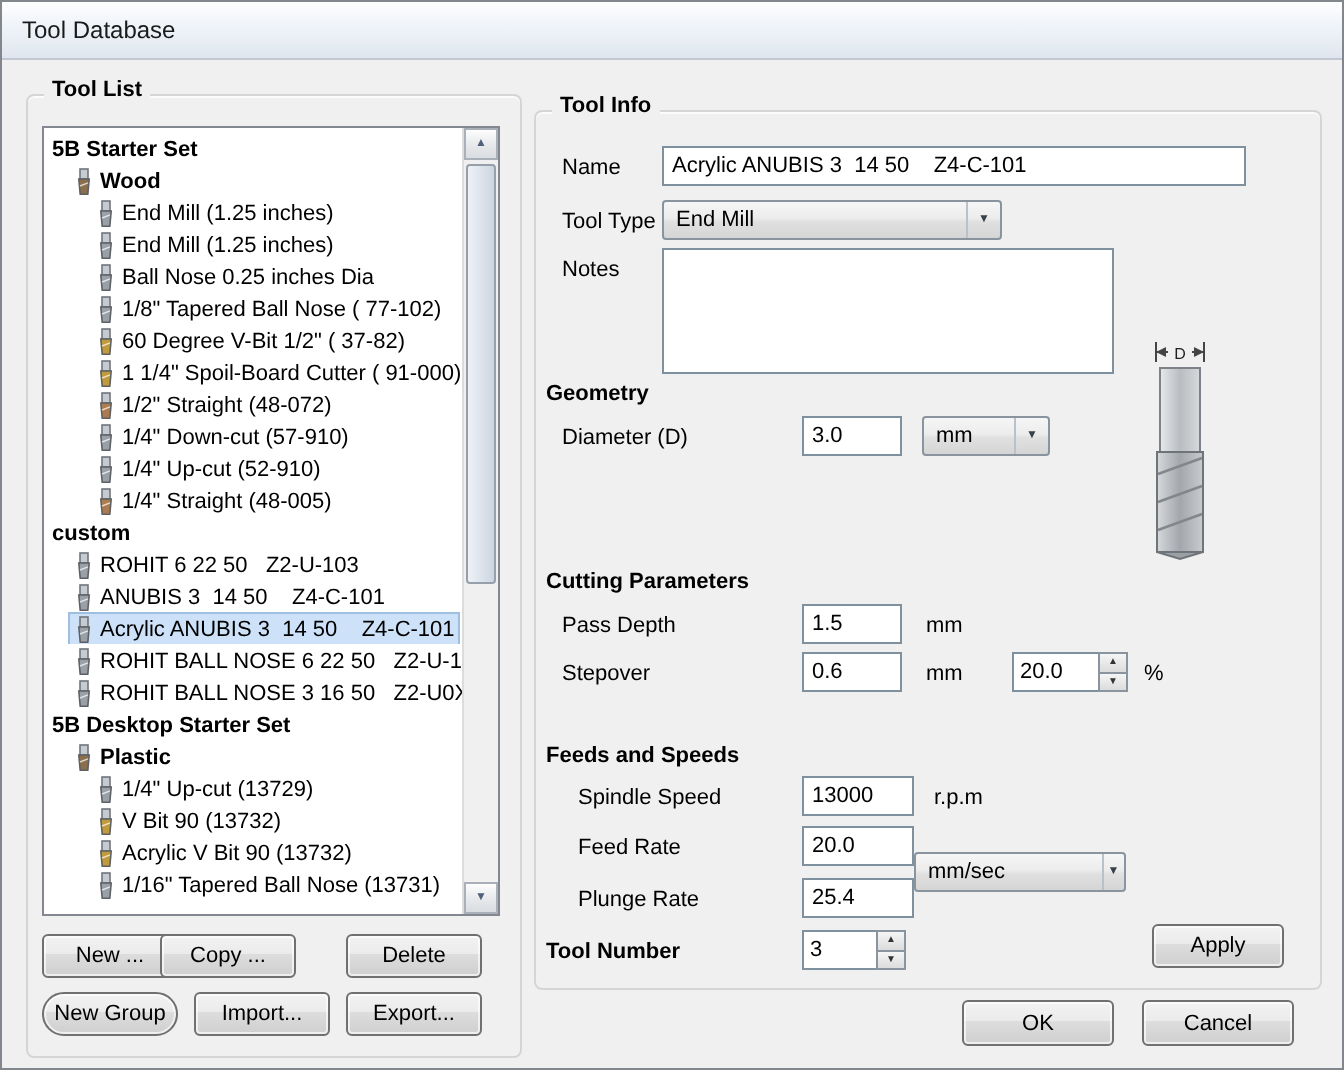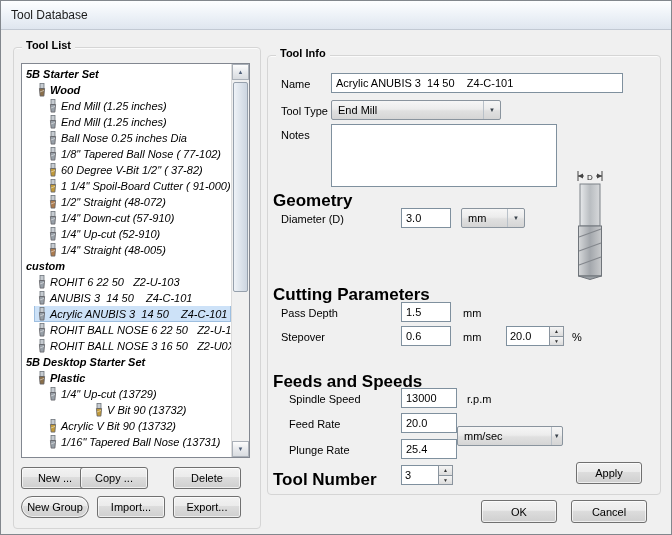--- a/index.html
+++ b/index.html
@@ -2,38 +2,38 @@
 <html><head>
 <meta charset="utf-8">
 <style>
   html,body{margin:0;padding:0;background:#c8cdd4;font-family:"Liberation Sans","DejaVu Sans",sans-serif;}
   .window{position:relative;width:670px;height:533px;background:#f0f0f0;border:1px solid #82878d;box-shadow:0 0 6px rgba(0,0,0,.35);overflow:hidden;}
   .titlebar{position:absolute;top:0;left:0;right:0;height:28px;background:linear-gradient(#fdfeff,#ecf1f7 55%,#dfe6ef);border-bottom:1px solid #c2c9d3;}
   .title-text{position:absolute;left:10px;top:0;line-height:28px;font-size:12px;color:#1a1a1a;}
   .groupbox{position:absolute;border:1px solid #d5d5d5;border-radius:4px;box-shadow:inset 0 1px 0 #fbfbfb;}
   .group-label{position:absolute;top:-9px;left:8px;background:#f0f0f0;padding:0 4px;font-size:11px;font-weight:bold;color:#000;}
   .lbl{position:absolute;font-size:11px;color:#000;white-space:nowrap;text-align:right;}
-  .heading{position:absolute;font-size:17px;font-weight:bold;color:#000;white-space:nowrap;}
+  .heading{position:absolute;font-size:11px;font-weight:bold;color:#000;white-space:nowrap;}
   .tbox{position:absolute;height:20px;box-sizing:border-box;border:1px solid #7f909e;background:#fff;font-size:11px;padding:0 4px;font-family:inherit;color:#000;}
   .notes{position:absolute;box-sizing:border-box;border:1px solid #7f909e;background:#fff;font-size:11px;padding:2px 4px;font-family:inherit;resize:none;}
   .combo{position:absolute;height:20px;box-sizing:border-box;border:1px solid #8a949e;border-radius:2px;display:flex;align-items:center;font-size:11px;background:linear-gradient(#f6f6f6,#ececec 45%,#e0e0e0 55%,#d5d5d5);cursor:default;}
   .combo .txt{flex:1;padding-left:6px;white-space:pre;}
   .combo .arrow{width:16px;align-self:stretch;display:flex;align-items:center;justify-content:center;border-left:1px solid #b9c1c9;color:#38414b;}
   .combo .arrow::after{content:"▼";font-size:6px;}
   .spin{position:absolute;height:20px;display:flex;box-sizing:border-box;}
   .spin .val{flex:1;box-sizing:border-box;border:1px solid #7f909e;border-right:none;background:#fff;font-size:11px;padding:0 3px;font-family:inherit;min-width:0;}
   .spin .btns{width:15px;display:flex;flex-direction:column;}
   .spin .btns div{flex:1;border:1px solid #8a949e;background:linear-gradient(#f5f5f5,#dcdcdc);display:flex;align-items:center;justify-content:center;color:#333;}
   .spin .btns div+div{border-top:none;}
   .spin-up::after{content:"▲";font-size:5px;}
   .spin-down::after{content:"▼";font-size:5px;}
   .btn{position:absolute;box-sizing:border-box;border:1px solid #707070;border-radius:3px;background:linear-gradient(#f2f2f2,#ebebeb 45%,#dddddd 46%,#cfcfcf);box-shadow:inset 0 0 0 1px rgba(255,255,255,.65);font-size:11px;color:#000;display:flex;align-items:center;justify-content:center;cursor:default;}
   .tree{position:absolute;left:20px;top:62px;width:229px;height:395px;box-sizing:border-box;background:#fff;border:1px solid #828790;overflow:hidden;}
   .tree-rows{position:absolute;left:0;top:2px;right:17px;}
-  .tree-row{height:16px;line-height:16px;display:flex;align-items:flex-start;white-space:nowrap;overflow:hidden;font-style:italic;}
+  .tree-row{height:16px;line-height:16px;display:flex;align-items:flex-end;white-space:nowrap;overflow:hidden;}
   .row-inner{display:inline-flex;align-items:center;height:15px;padding:0 2px;}
   .row-inner.sel{background:#cde2f8;outline:1px solid #9ebfe0;}
   .bit-icon{width:10px;height:14px;margin-right:3px;display:inline-flex;}
   .tree-label{font-size:11px;color:#000;white-space:pre;}
   .tree-label.bold{font-weight:bold;}
   .scrollbar{position:absolute;top:0;right:0;bottom:0;width:17px;background:#f0f0f0;border-left:1px solid #dcdcdc;}
   .sb-btn{position:absolute;left:0;right:0;height:16px;box-sizing:border-box;border:1px solid #aab0b8;background:linear-gradient(#fdfdfd,#e8eaed 50%,#d9dce0);display:flex;align-items:center;justify-content:center;color:#51617a;}
   .sb-up{top:0;} .sb-up::after{content:"▲";font-size:6px;}
   .sb-down{bottom:0;} .sb-down::after{content:"▼";font-size:6px;}
   .sb-thumb{position:absolute;left:1px;right:1px;top:18px;height:210px;box-sizing:border-box;border:1px solid #96a0ac;border-radius:2px;background:linear-gradient(90deg,#eef2f7,#ccd5e0);}
@@ -278,21 +278,21 @@
             <span class="bit-icon">
               <svg width="10" height="14" viewBox="0 0 10 14">
                 <rect x="3" y="0.5" width="4" height="5" fill="#c6cbd1" stroke="#6e757c" stroke-width="0.8"></rect>
                 <path d="M2.4 5.5 h5.2 l-0.7 7.6 h-3.8 z" fill="#98a0a8" stroke="#5f6064" stroke-width="0.8"></path>
                 <line x1="3" y1="9" x2="7" y2="7.4" stroke="#ffffff" stroke-width="0.7" opacity="0.7"></line>
               </svg>
             </span>
             <span class="tree-label">1/4" Up-cut (13729)</span>
           </span>
         </div>
-        <div class="tree-row" style="padding-left: 24px; margin-left: 46px;">
+        <div class="tree-row" style="padding-left: 24px;">
           <span class="row-inner">
             <span class="bit-icon">
               <svg width="10" height="14" viewBox="0 0 10 14">
                 <rect x="3" y="0.5" width="4" height="5" fill="#c6cbd1" stroke="#6e757c" stroke-width="0.8"></rect>
                 <path d="M2.4 5.5 h5.2 l-0.7 7.6 h-3.8 z" fill="#c19a3a" stroke="#5f6064" stroke-width="0.8"></path>
                 <line x1="3" y1="9" x2="7" y2="7.4" stroke="#ffffff" stroke-width="0.7" opacity="0.7"></line>
               </svg>
             </span>
             <span class="tree-label">V Bit 90 (13732)</span>
           </span>

